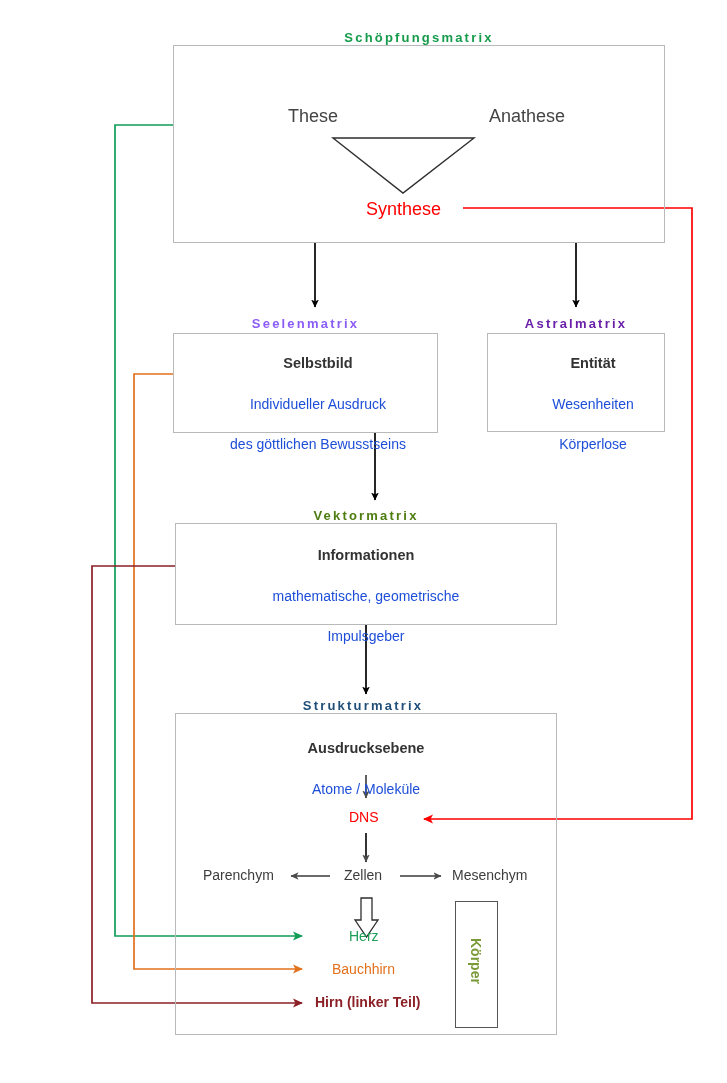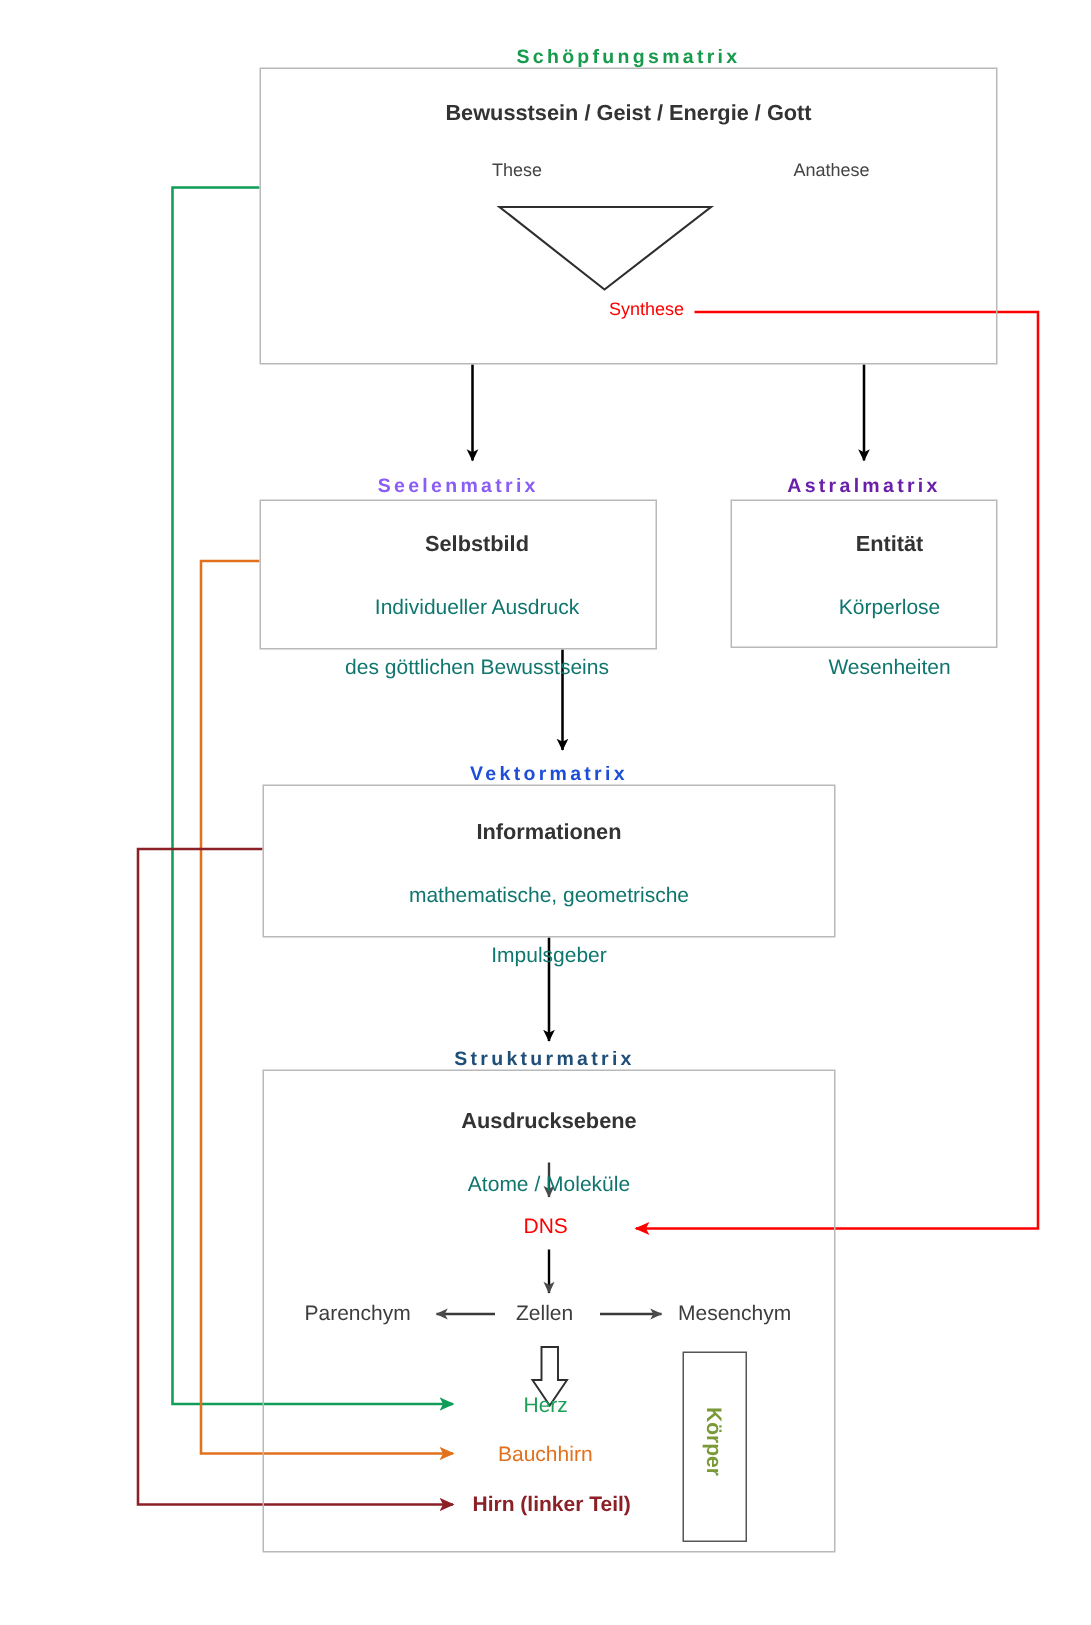--- a/index.html
+++ b/index.html
@@ -42,29 +42,28 @@
     line-height:1.45;
   }
   .hd{
     font-size:14.5px;
     font-weight:bold;
     color:#333333;
     margin-bottom:1px;
   }
   .ln{
     font-size:14px;
-    color:#0f766e;
+    color:#1d4ed8;
     margin-top:20px;
   }
   .plain{
     position:absolute;
-    font-size:12px;
+    font-size:18px;
     color:#444444;
     white-space:nowrap;
-    margin-left:40px;
   }
   .node-label{
     position:absolute;
     font-size:14px;
     white-space:nowrap;
   }
   .koerper-box{
     position:absolute;
     border:1px solid #555555;
     box-sizing:border-box;
@@ -135,23 +134,20 @@
 
     <path d="M 173 374 L 134 374 L 134 969 L 302 969" fill="none" stroke="#E2711D" stroke-width="1.7" marker-end="url(#ah-orange)"></path>
 
     <path d="M 175 566 L 92 566 L 92 1003 L 302 1003" fill="none" stroke="#8B2026" stroke-width="1.7" marker-end="url(#ah-darkred)"></path>
   </svg>
 
   <div class="matrix-title" style="left:173px; top:30px; width:492px; color:#159B4B;">Schöpfungsmatrix</div>
 
   <div class="matrix-box" style="left:173px; top:45px; width:492px; height:198px;"></div>
 
-  <div class="box-inner" style="left:173px; width:492px; top:66px;">
-    <div class="hd">Bewusstsein / Geist / Energie / Gott</div>
-  </div>
 
   <div class="plain" style="left:288px; top:106px;">These</div>
   <div class="plain" style="left:489px; top:106px;">Anathese</div>
   <div class="plain" style="left:366px; top:199px; color:#FF0000;">Synthese</div>
 
   <div class="matrix-title" style="left:173px; top:316px; width:265px; color:#8b5cf6;">Seelenmatrix</div>
 
   <div class="matrix-box" style="left:173px; top:333px; width:265px; height:100px;"></div>
 
   <div class="box-inner" style="left:173px; width:290px; top:353px;">
@@ -159,25 +155,25 @@
     <div class="ln">Individueller Ausdruck</div>
     <div class="ln">des göttlichen Bewusstseins</div>
   </div>
 
   <div class="matrix-title" style="left:487px; top:316px; width:178px; color:#6A1FA8;">Astralmatrix</div>
 
   <div class="matrix-box" style="left:487px; top:333px; width:178px; height:99px;"></div>
 
   <div class="box-inner" style="left:487px; width:212px; top:353px;">
     <div class="hd">Entität</div>
+    <div class="ln">Wesenheiten</div>
     <div class="ln">Körperlose</div>
-    <div class="ln">Wesenheiten</div>
-  </div>
-
-  <div class="matrix-title" style="left:175px; top:508px; width:382px; color:#1d4ed8;">Vektormatrix</div>
+  </div>
+
+  <div class="matrix-title" style="left:175px; top:508px; width:382px; color:#4d7c0f;">Vektormatrix</div>
 
   <div class="matrix-box" style="left:175px; top:523px; width:382px; height:102px;"></div>
 
   <div class="box-inner" style="left:175px; width:382px; top:545px;">
     <div class="hd">Informationen</div>
     <div class="ln">mathematische, geometrische</div>
     <div class="ln">Impulsgeber</div>
   </div>
 
   <div class="matrix-title" style="left:172px; top:698px; width:382px; color:#1F4E79;">Strukturmatrix</div>

